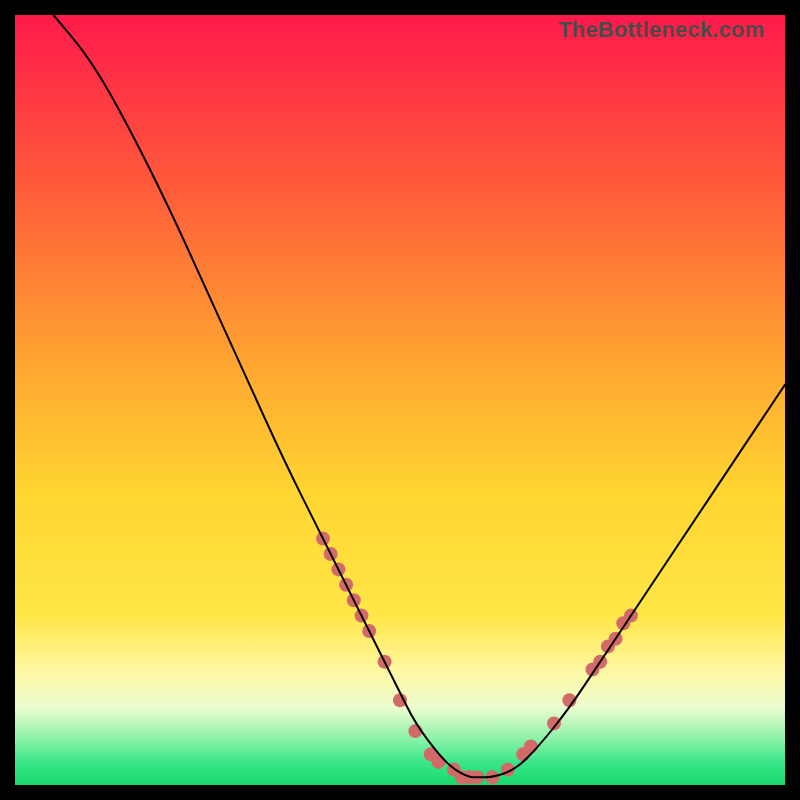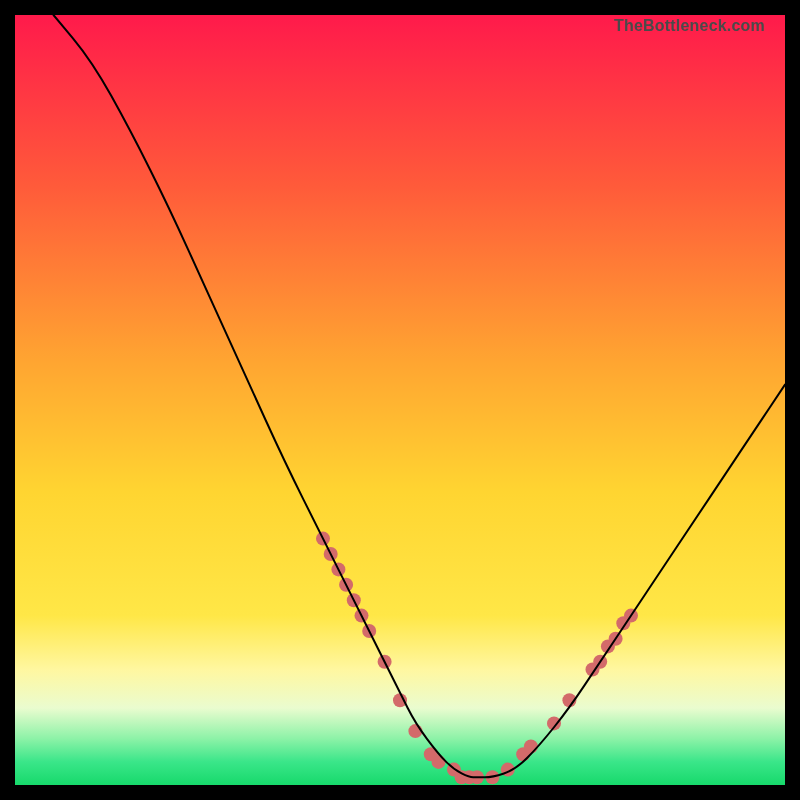--- a/index.html
+++ b/index.html
@@ -24,21 +24,21 @@
     left: 0;
     top: 0;
     width: 770px;
     height: 770px;
     overflow: hidden;
   }
   .watermark {
     position: absolute;
     top: 2px;
     right: 20px;
-    font-size: 16px;
+    font-size: 22px;
     font-weight: 600;
     color: #4a4a4a;
     letter-spacing: 0.2px;
     pointer-events: none;
   }
   svg {
     display: block;
   }
 </style>
 </head>

